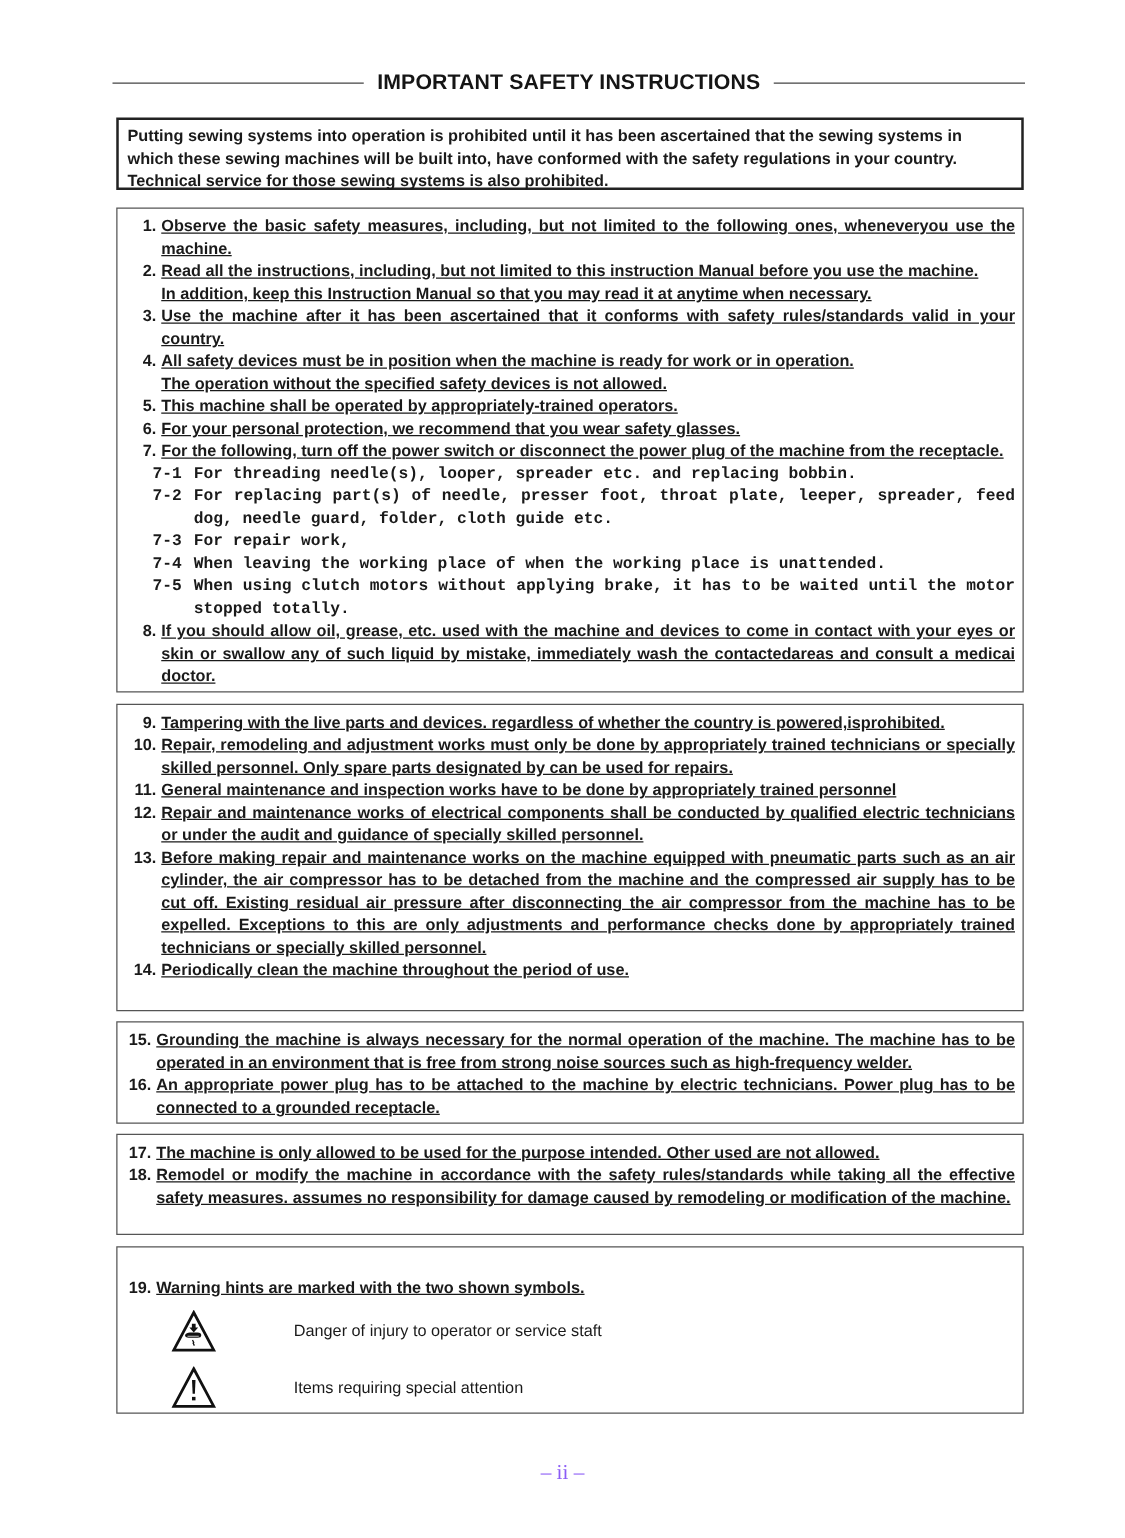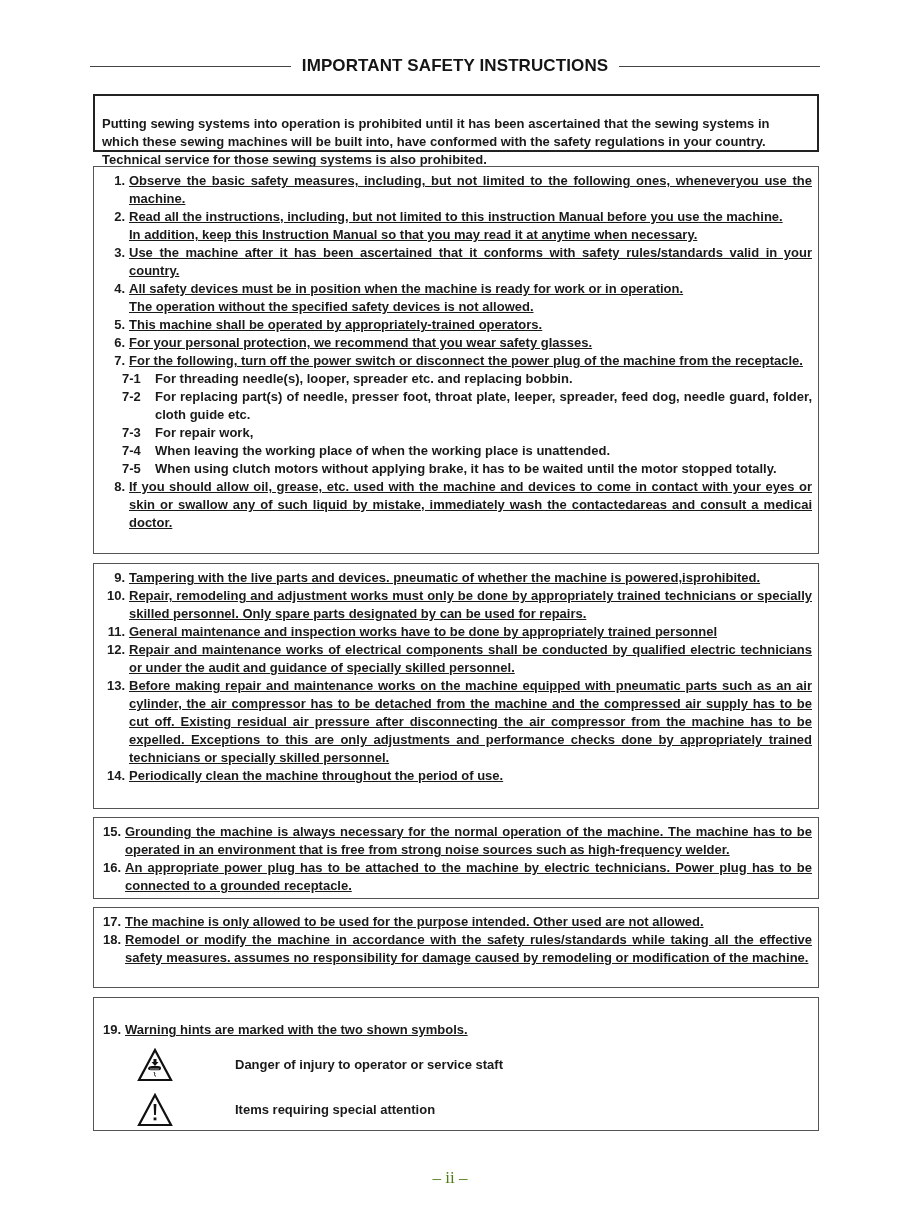--- a/index.html
+++ b/index.html
@@ -47,21 +47,21 @@
       font-weight: bold;
       font-size: 13px;
       line-height: 18px;
     }
     .box.thick {
       border: 2px solid #222;
     }
     .notice {
       top: 94px;
       height: 58px;
-      padding: 19px 6px 0 7px;
+      padding: 4px 6px 0 7px;
     }
     .notice p { margin: 0; }
 
     .list {
       padding: 2px 6px 0 7px;
     }
     .item {
       display: flex;
     }
     .num {
@@ -72,20 +72,21 @@
     }
     .txt {
       flex: 1;
       text-align: justify;
       text-decoration: underline;
     }
     .txt .cont { display: block; }
     .sub {
       display: flex;
       padding-left: 21px;
+      font-family: Liberation Mono, monospace;
     }
     .subnum {
       flex: none;
       width: 33px;
     }
     .subtxt { flex: 1; text-align: justify; }
 
     #box2 { top: 166px; height: 388px; padding-top: 3px; }
     #box3 { top: 563px; height: 246px; padding-top: 3px; }
     #box4 { top: 817px; height: 82px; padding-top: 3px; }
@@ -101,32 +102,32 @@
       height: 44px;
       margin-left: 40px;
     }
     .symbol-row .icon {
       width: 36px;
       height: 34px;
       flex: none;
     }
     .symbol-row .label {
       margin-left: 62px;
-      font-weight: bold;
+      font-weight: normal;
       font-size: 13px;
     }
     .page-number {
       position: absolute;
       top: 1168px;
       left: 0;
       width: 900px;
       text-align: center;
       font-family: "Liberation Serif", "DejaVu Serif", serif;
       font-size: 17px;
-      color: #4d7c0f;
+      color: #8b5cf6;
     }
   </style>
 </head>
 <body>
 
 <div class="page-header">
   <div class="rule"></div>
   <div class="page-title">IMPORTANT SAFETY INSTRUCTIONS</div>
   <div class="rule"></div>
 </div>
@@ -197,21 +198,21 @@
       <span class="num">8.</span>
       <span class="txt">If you should allow oil, grease, etc. used with the machine and devices to come in contact with your eyes or skin or swallow any of such liquid by mistake, immediately wash the contactedareas and consult a medicai doctor.</span>
     </div>
   </div>
 </div>
 
 <div class="box" id="box3">
   <div class="list">
     <div class="item">
       <span class="num">9.</span>
-      <span class="txt">Tampering with the live parts and devices. pneumatic of whether the machine is powered,isprohibited.</span>
+      <span class="txt">Tampering with the live parts and devices. regardless of whether the country is powered,isprohibited.</span>
     </div>
     <div class="item">
       <span class="num">10.</span>
       <span class="txt">Repair, remodeling and adjustment works must only be done by appropriately trained technicians  or specially skilled personnel.  Only spare parts designated by can be used for repairs.</span>
     </div>
     <div class="item">
       <span class="num">11.</span>
       <span class="txt">General maintenance and inspection works have to be done by appropriately trained personnel</span>
     </div>
     <div class="item">

